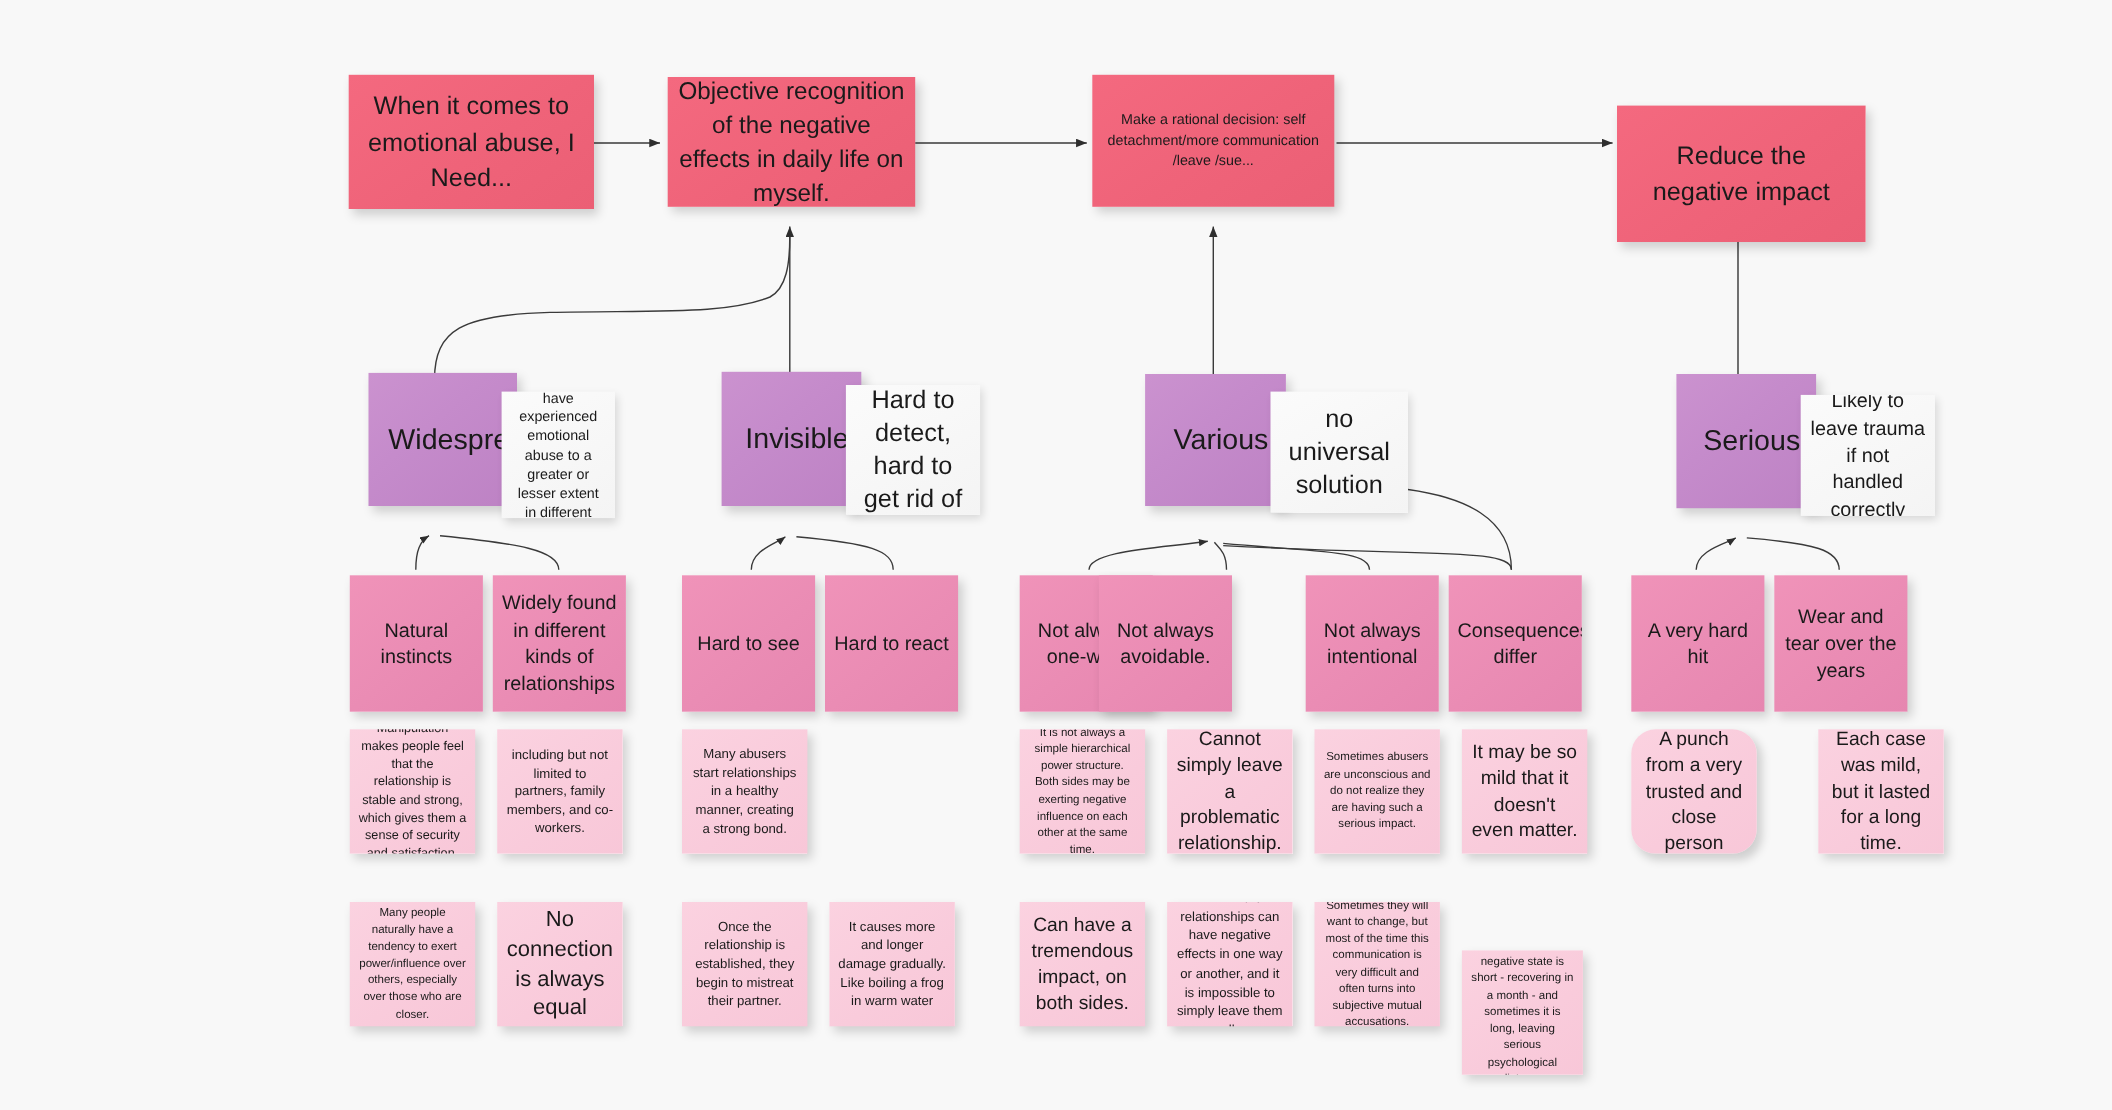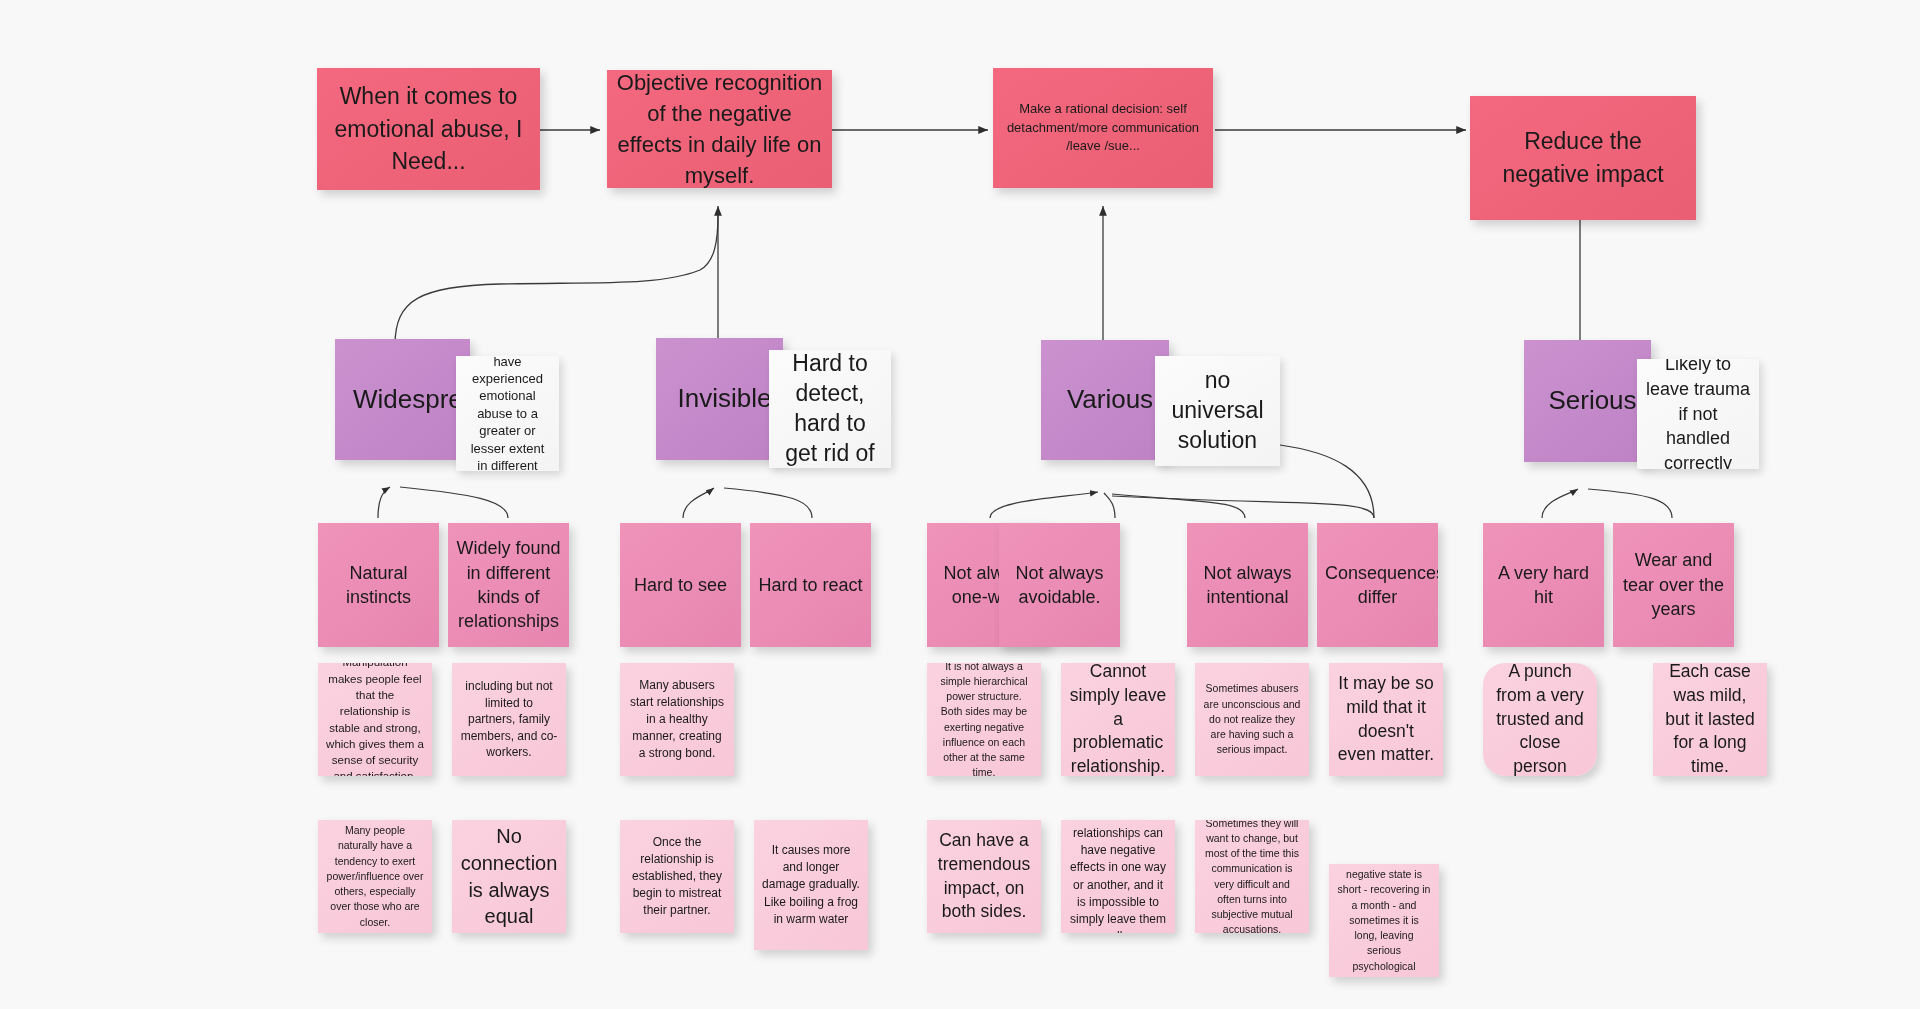--- a/index.html
+++ b/index.html
@@ -254,21 +254,21 @@
   <div class="note pale t10" style="left:318px; top:820px; width:114px; height:113px;">
     <span>Many people naturally have a tendency to exert power/influence over others, especially over those who are closer.</span>
   </div>
   <div class="note pale t20" style="left:452px; top:820px; width:114px; height:113px;">
     <span>No connection is always equal</span>
   </div>
 
   <div class="note pale t12" style="left:620px; top:820px; width:114px; height:113px;">
     <span>Once the relationship is established, they begin to mistreat their partner.</span>
   </div>
-  <div class="note pale t12" style="left:754px; top:820px; width:114px; height:130px;">
+  <div class="note pale t12" style="left:754px; top:820px; width:114px; height:113px;">
     <span>It causes more and longer damage gradually. Like boiling a frog in warm water</span>
   </div>
 
   <div class="note pale t17" style="left:927px; top:820px; width:114px; height:113px;">
     <span>Can have a tremendous impact, on both sides.</span>
   </div>
   <div class="note pale t12" style="left:1061px; top:820px; width:114px; height:113px;">
     <span>All intimate relationships can have negative effects in one way or another, and it is impossible to simply leave them all.</span>
   </div>
   <div class="note pale t10" style="left:1195px; top:820px; width:114px; height:113px;">

